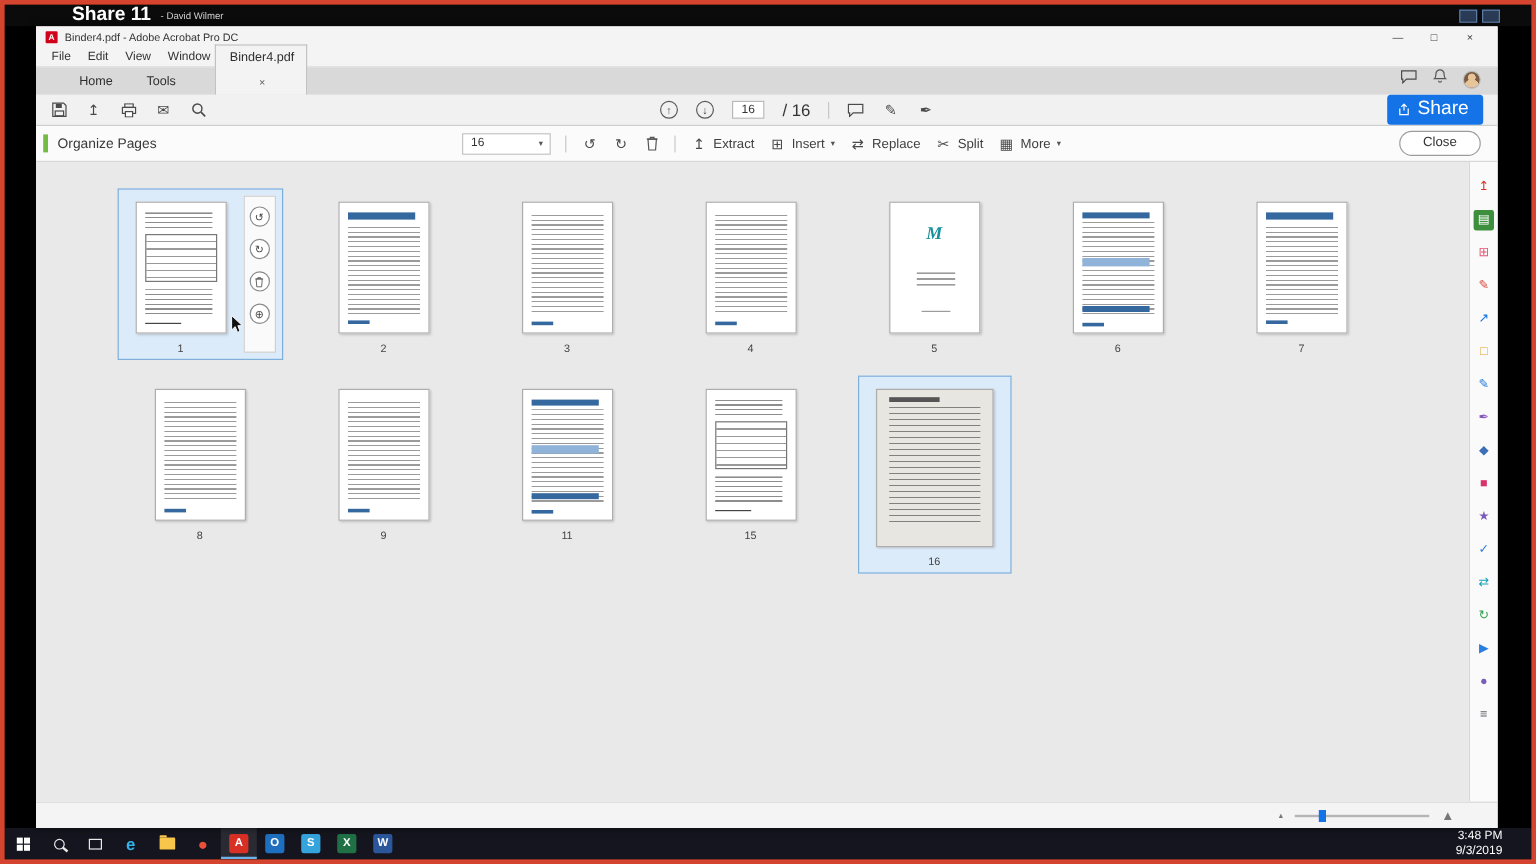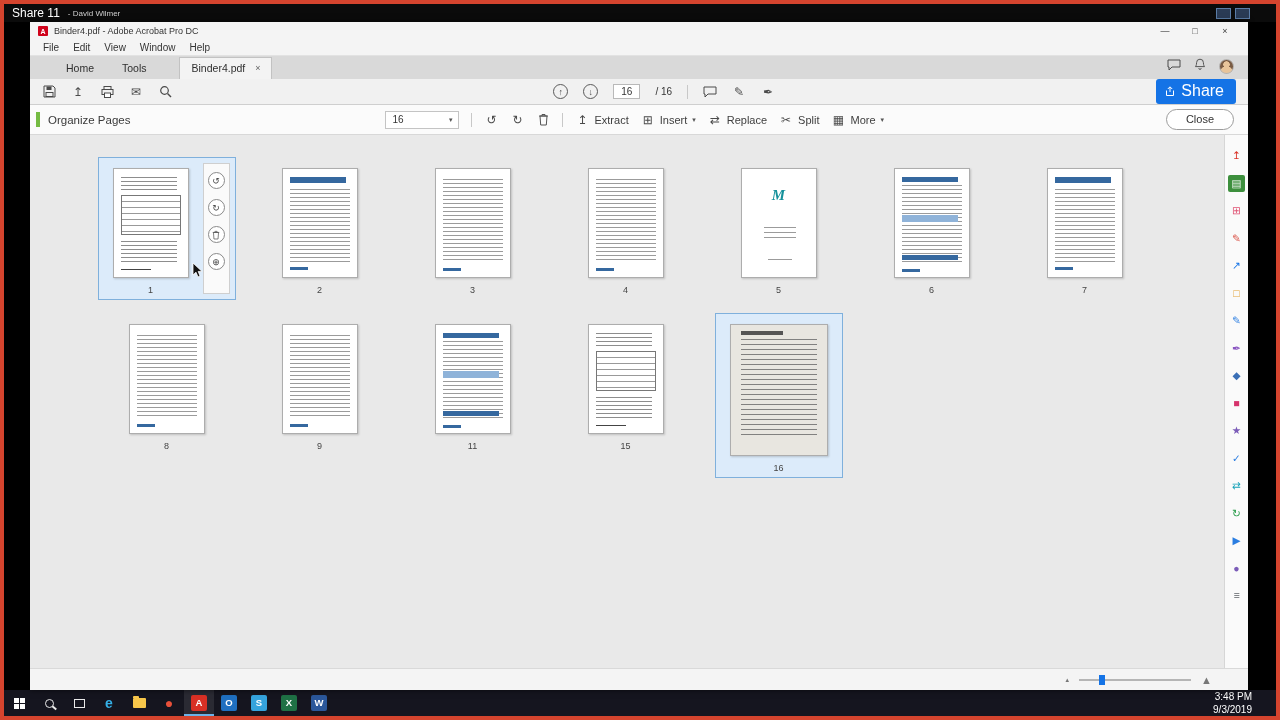--- a/index.html
+++ b/index.html
@@ -3,54 +3,54 @@
 <meta charset="utf-8">
 <style>
   * { margin:0; padding:0; box-sizing:border-box; user-select:none; }
   html,body { width:1280px; height:720px; overflow:hidden; }
   body { font-family:"Liberation Sans", sans-serif; background:#000; }
 
   .screen { width:1280px; height:720px; border:4px solid #d5442e; display:flex; flex-direction:column; background:#000; }
 
   
   .share-bar { height:18px; background:#0b0b0b; color:#fff; display:flex; align-items:center; gap:8px; padding:0 8px; flex:0 0 auto; }
-  .share-title { font-weight:normal; font-size:12px; }
+  .share-title { font-weight:bold; font-size:16px;margin-left:48px; }
   .share-sub { color:#cfcfcf; font-size:8px; }
   .share-bar-right { margin-left:auto; display:flex; gap:4px; padding-right:18px; }
   .share-mini { width:15px; height:11px; background:#2a3b55; border:1px solid #5b7da8; }
 
   .desktop { flex:1 1 auto; position:relative; background:#000; min-height:0; }
   .app-window { position:absolute; left:26px; right:28px; top:0; bottom:0; background:#fff; display:flex; flex-direction:column; box-shadow:0 0 6px rgba(0,0,0,.6); }
 
   
   .title-bar { height:18px; background:#f4f4f4; display:flex; align-items:center; padding:0 8px; font-size:9px; color:#333; flex:0 0 auto; }
   .acro-logo { width:10px; height:10px; background:#d0021b; color:#fff; font-size:7px; display:flex; align-items:center; justify-content:center; margin-right:6px; border-radius:1px; font-weight:bold; }
   .win-controls { margin-left:auto; display:flex; }
   .win-btn { width:30px; text-align:center; font-size:9px; color:#444; }
 
   
   .menu-bar { height:16px; background:#f4f4f4; border-bottom:1px solid #e2e2e2; display:flex; align-items:center; font-size:10px; color:#333; padding-left:6px; flex:0 0 auto; }
   .menu-item { padding:0 7px; }
 
   
   .tab-bar { height:23px; background:#d9d9d9; display:flex; align-items:flex-end; padding-left:22px; flex:0 0 auto; }
   .tab { font-size:10.5px; color:#2f2f2f; padding:4px 14px 5px; }
-  .tab.doc { background:#f3f3f3; border:1px solid #c2c2c2; border-bottom:none; display:flex; gap:10px; align-items:center; margin-left:18px; padding:4px 10px 5px 12px; }
+  .tab.doc { background:#f3f3f3; border:1px solid #c2c2c2; border-bottom:none; display:flex; gap:10px; align-items:center; margin-left:18px; padding:4px 10px 5px 12px;flex-direction:column; }
   .tab-close { color:#666; font-size:9px; }
   .tab-bar-right { margin-left:auto; display:flex; align-items:center; gap:13px; padding:0 14px 4px 0; }
   .avatar { width:15px; height:15px; border-radius:50%; background:radial-gradient(circle at 50% 35%, #e8c49a 0 3px, transparent 3.5px), radial-gradient(circle at 50% 95%, #e8c49a 0 6px, transparent 6.5px), #7a5c44; border:1px solid #bbb; }
 
   
   .main-toolbar { height:26px; background:#f1f1f1; border-bottom:1px solid #cfcfcf; display:flex; align-items:center; padding:0 12px; flex:0 0 auto; }
   .tool-group { display:flex; align-items:center; gap:15px; }
   .spacer { flex:1 1 auto; }
   .t-ic { font-size:12px; color:#4a4a4a; line-height:1; display:inline-flex; align-items:center; justify-content:center; min-width:14px; }
   .circ { width:15px; height:15px; border:1px solid #5a5a5a; border-radius:50%; font-size:9px; display:inline-flex; align-items:center; justify-content:center; color:#4a4a4a; }
   .page-box { border:1px solid #b9b9b9; background:#fff; font-size:10px; color:#333; padding:1px 7px; }
-  .page-total { font-size:10px; color:#333; }
+  .page-total { font-size:14px; color:#333; }
   .vdiv { width:1px; height:14px; background:#c8c8c8; }
   .share-btn { background:#1473e6; color:#fff; font-size:16px; border:none; border-radius:3px; padding:3px 12px 4px 9px; display:flex; gap:6px; align-items:center; }
 
   
   .organize-bar { height:30px; background:#fbfbfb; border-bottom:1px solid #d8d8d8; display:flex; align-items:center; padding-left:6px; flex:0 0 auto; }
   .org-accent { width:4px; height:15px; background:#75bb43; margin-right:8px; }
   .org-title { font-size:11.5px; color:#3a3a3a; }
   .org-controls { display:flex; align-items:center; gap:12px; margin-left:255px; }
   .range-box { width:74px; height:18px; border:1px solid #c4c4c4; background:#fff; font-size:10px; color:#333; display:flex; align-items:center; justify-content:space-between; padding:0 6px; }
   .org-btn { display:flex; align-items:center; gap:5px; font-size:11px; color:#404040; background:none; border:none; }

